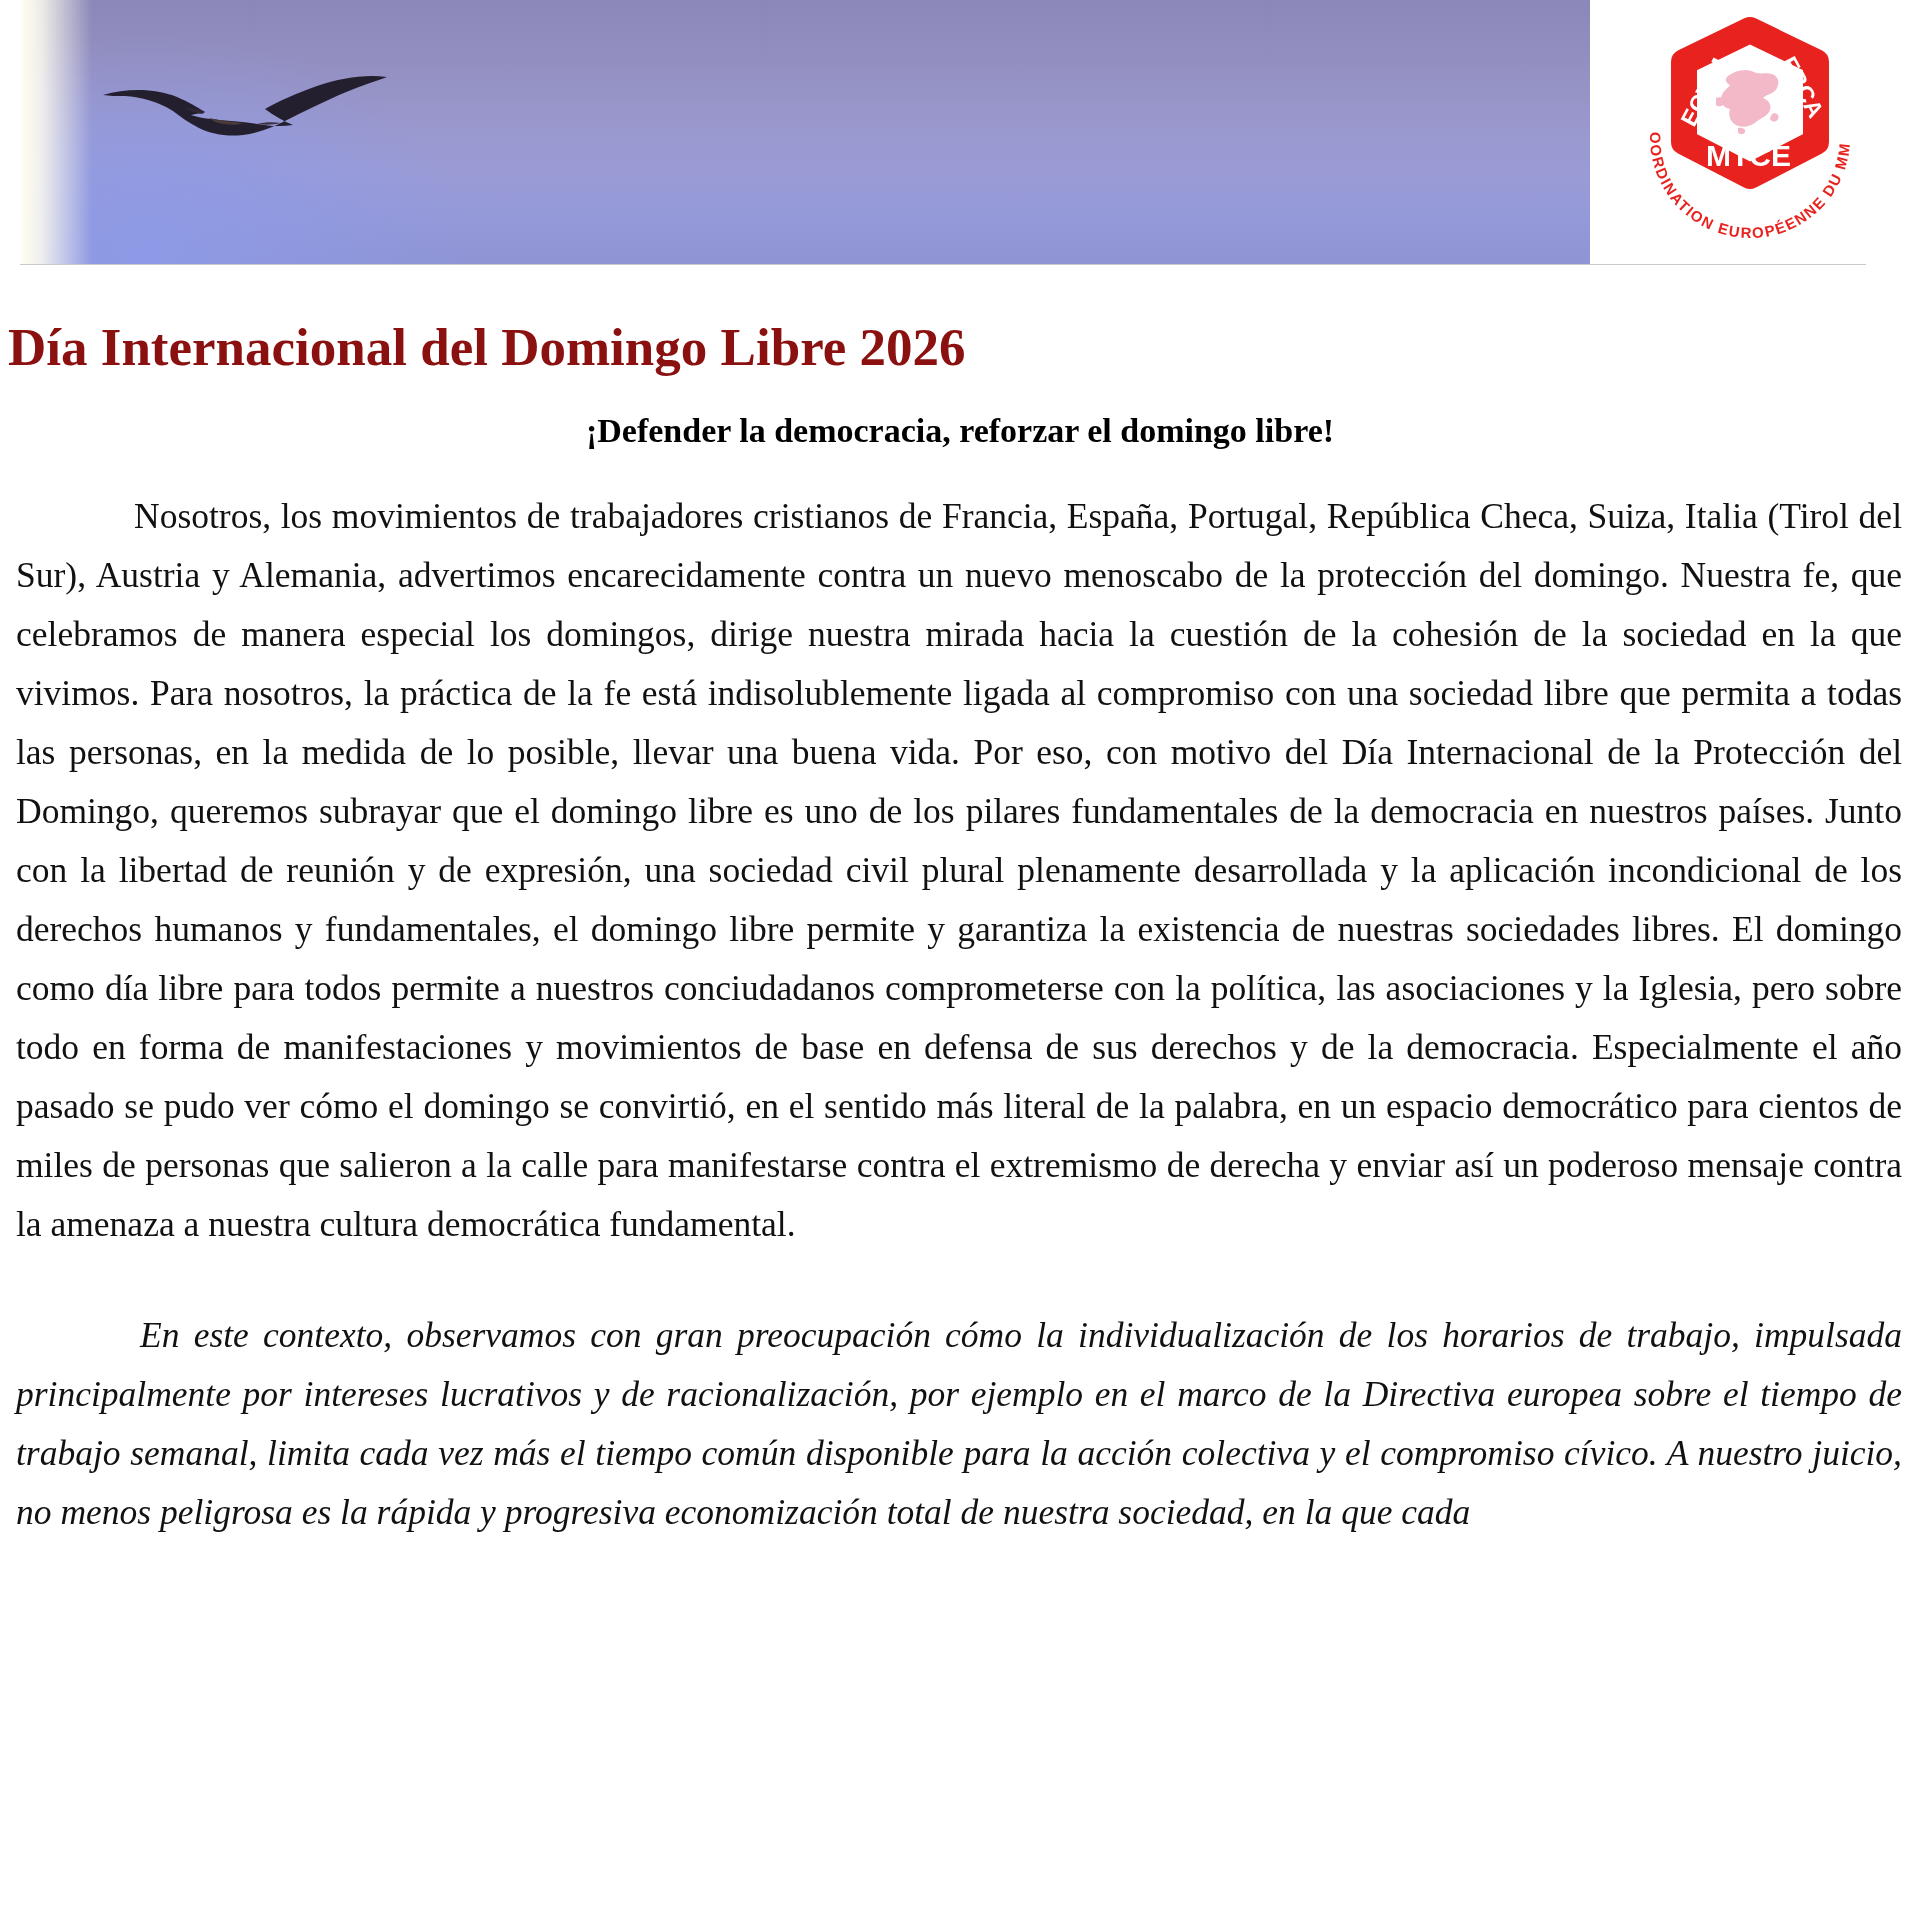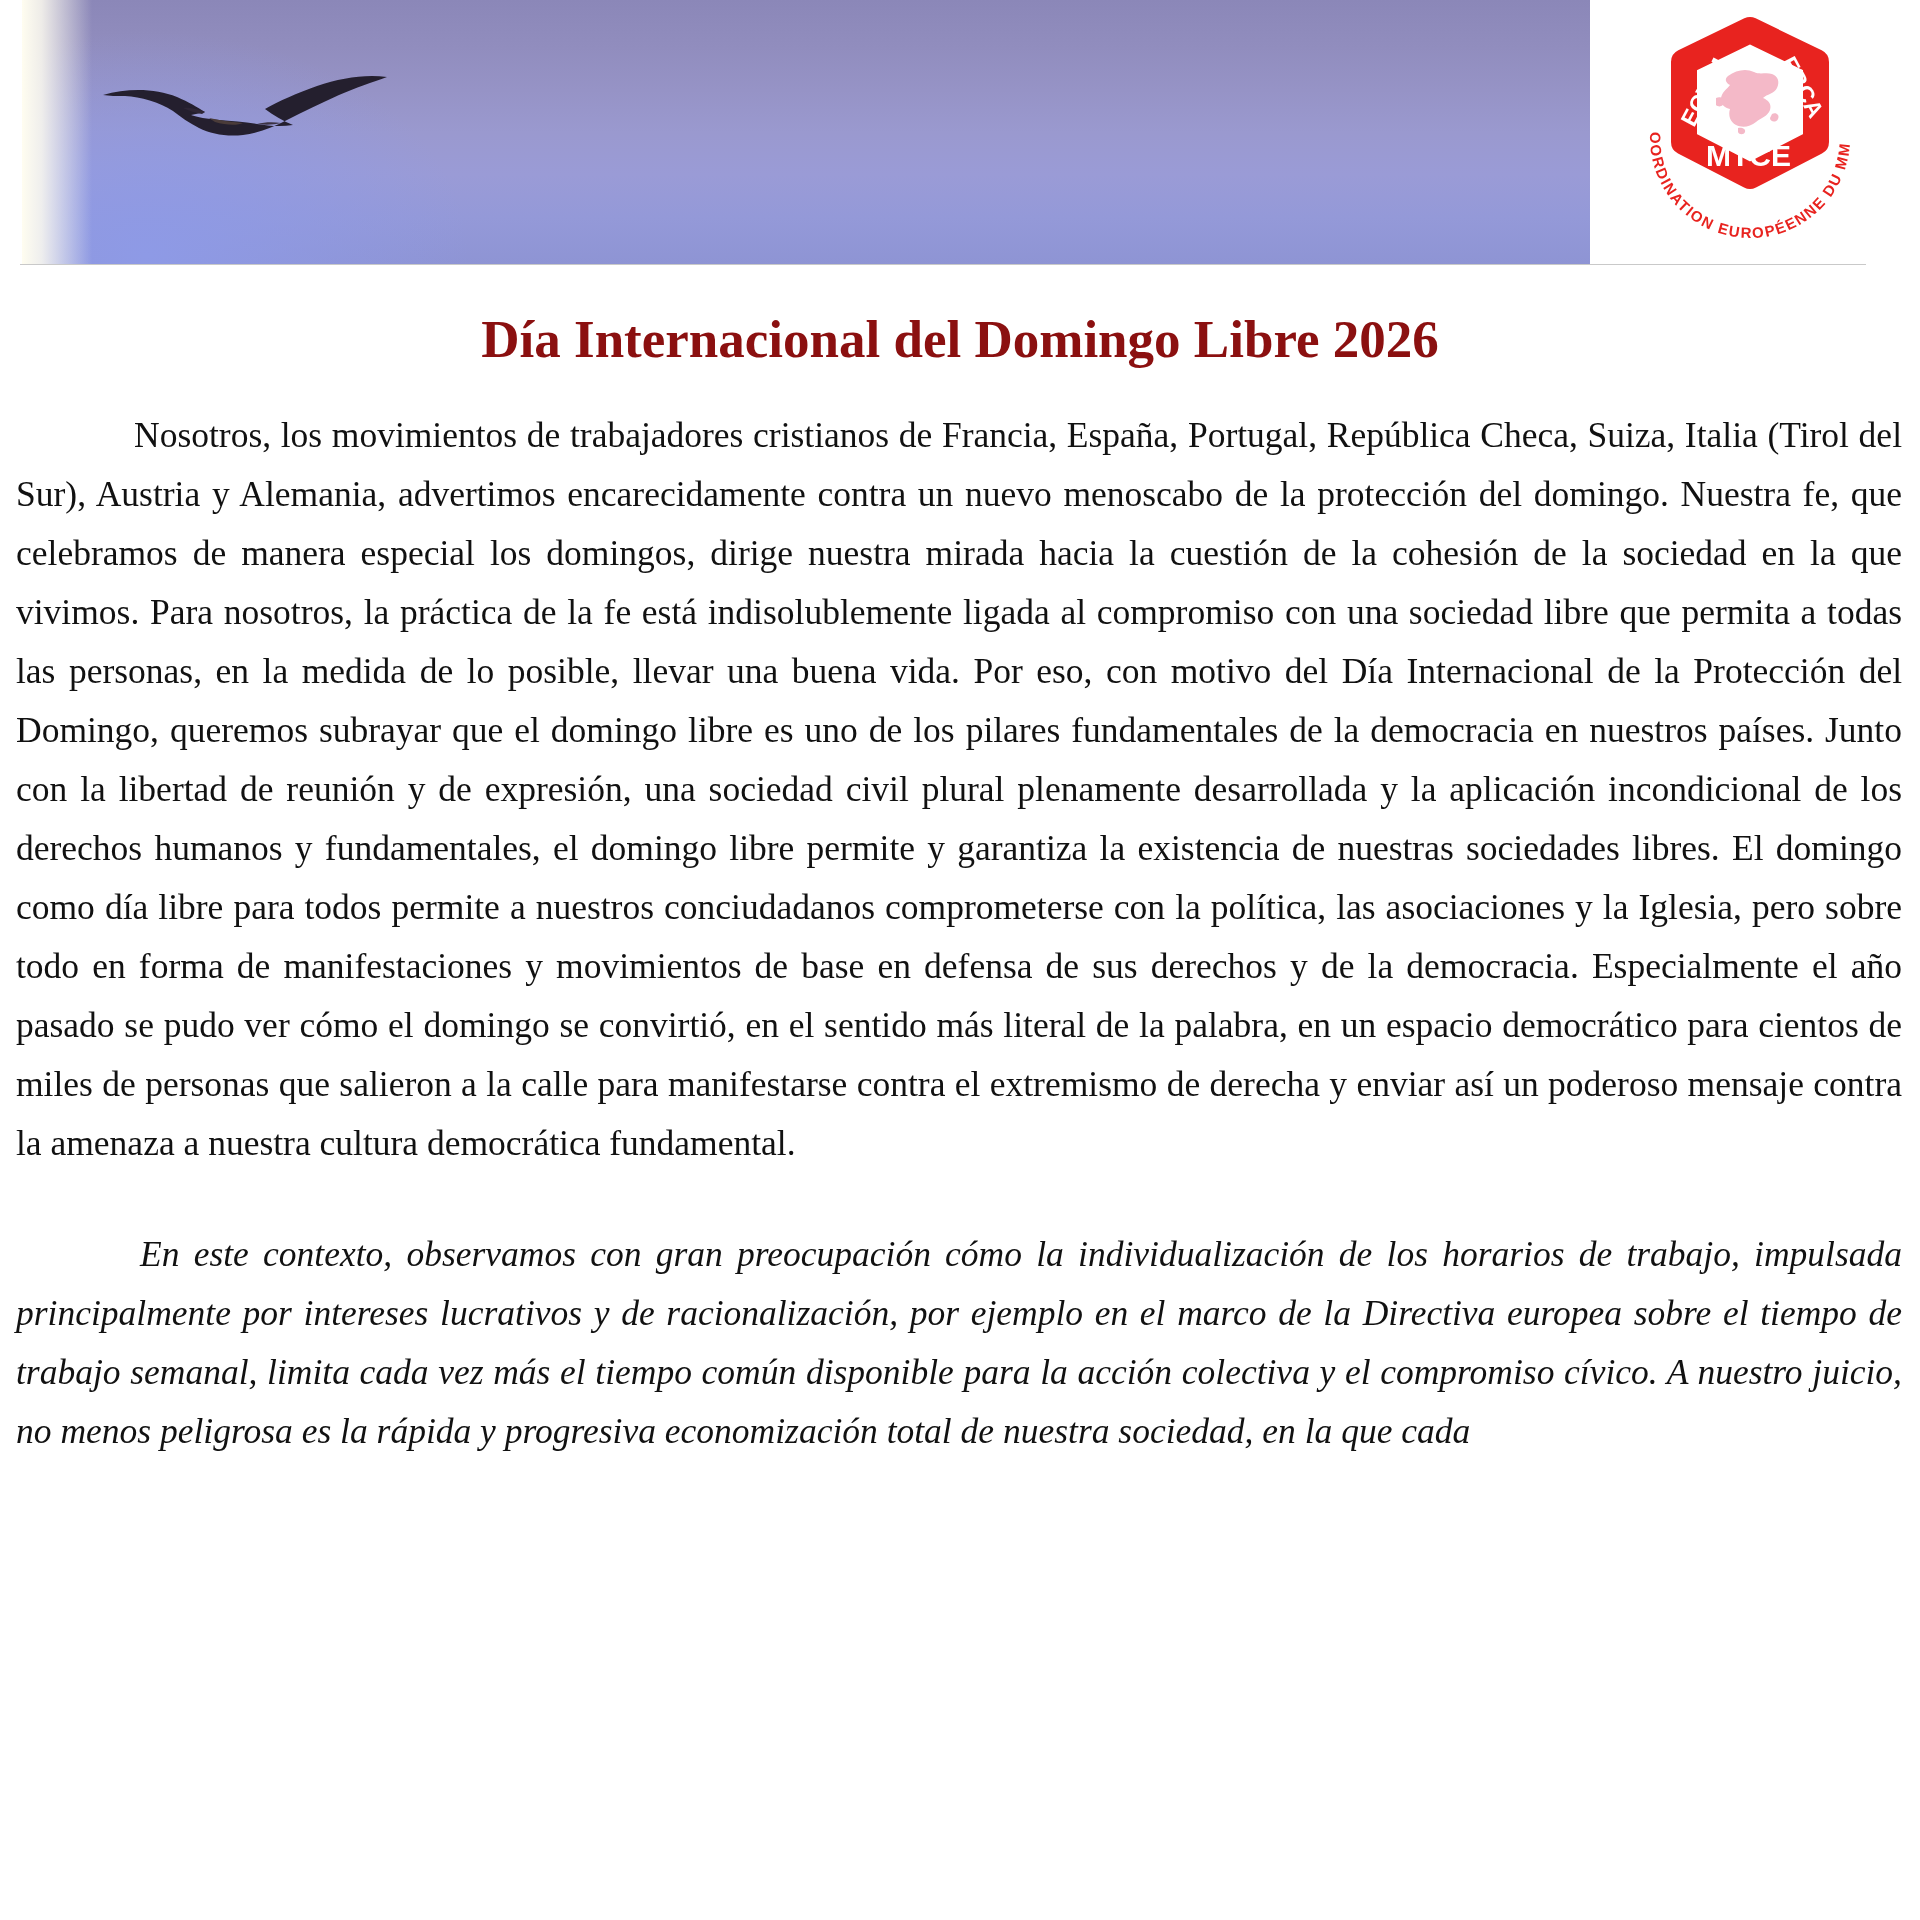--- a/index.html
+++ b/index.html
@@ -88,26 +88,26 @@
 
   
   .doc-body {
     position: absolute;
     left: 0;
     top: 272px;
     width: 1920px;
   }
 
   .title {
-    text-align: center;
+    text-align: left;
     color: #8b1010;
     font-weight: bold;
     font-size: 53px;
     line-height: 1.05;
-    margin: 0;
+    margin: 8px;
     padding-top: 40px;
     letter-spacing: 0px;
   }
 
   .subtitle {
     text-align: center;
     color: #000000;
     font-weight: bold;
     font-size: 34px;
     line-height: 1.1;
@@ -207,20 +207,21 @@
       </svg>
     </div>
 
     <div class="header-rule"></div>
   </div>
 
   <div class="doc-body">
 
     <h1 class="title">Día Internacional del Domingo Libre 2026</h1>
 
+    <h2 class="subtitle">¡Defender la democracia, reforzar el domingo libre!</h2>
 
     <p class="para first">Nosotros, los movimientos de trabajadores cristianos de Francia, España, Portugal, República Checa, Suiza, Italia (Tirol del Sur), Austria y Alemania, advertimos encarecidamente contra un nuevo menoscabo de la protección del domingo. Nuestra fe, que celebramos de manera especial los domingos, dirige nuestra mirada hacia la cuestión de la cohesión de la sociedad en la que vivimos. Para nosotros, la práctica de la fe está indisolublemente ligada al compromiso con una sociedad libre que permita a todas las personas, en la medida de lo posible, llevar una buena vida. Por eso, con motivo del Día Internacional de la Protección del Domingo, queremos subrayar que el domingo libre es uno de los pilares fundamentales de la democracia en nuestros países. Junto con la libertad de reunión y de expresión, una sociedad civil plural plenamente desarrollada y la aplicación incondicional de los derechos humanos y fundamentales, el domingo libre permite y garantiza la existencia de nuestras sociedades libres. El domingo como día libre para todos permite a nuestros conciudadanos comprometerse con la política, las asociaciones y la Iglesia, pero sobre todo en forma de manifestaciones y movimientos de base en defensa de sus derechos y de la democracia. Especialmente el año pasado se pudo ver cómo el domingo se convirtió, en el sentido más literal de la palabra, en un espacio democrático para cientos de miles de personas que salieron a la calle para manifestarse contra el extremismo de derecha y enviar así un poderoso mensaje contra la amenaza a nuestra cultura democrática fundamental.</p>
 
     <p class="para second">En este contexto, observamos con gran preocupación cómo la individualización de los horarios de trabajo, impulsada principalmente por intereses lucrativos y de racionalización, por ejemplo en el marco de la Directiva europea sobre el tiempo de trabajo semanal, limita cada vez más el tiempo común disponible para la acción colectiva y el compromiso cívico. A nuestro juicio, no menos peligrosa es la rápida y progresiva economización total de nuestra sociedad, en la que cada</p>
 
   </div>
 
 </div>
 
 </body></html>

